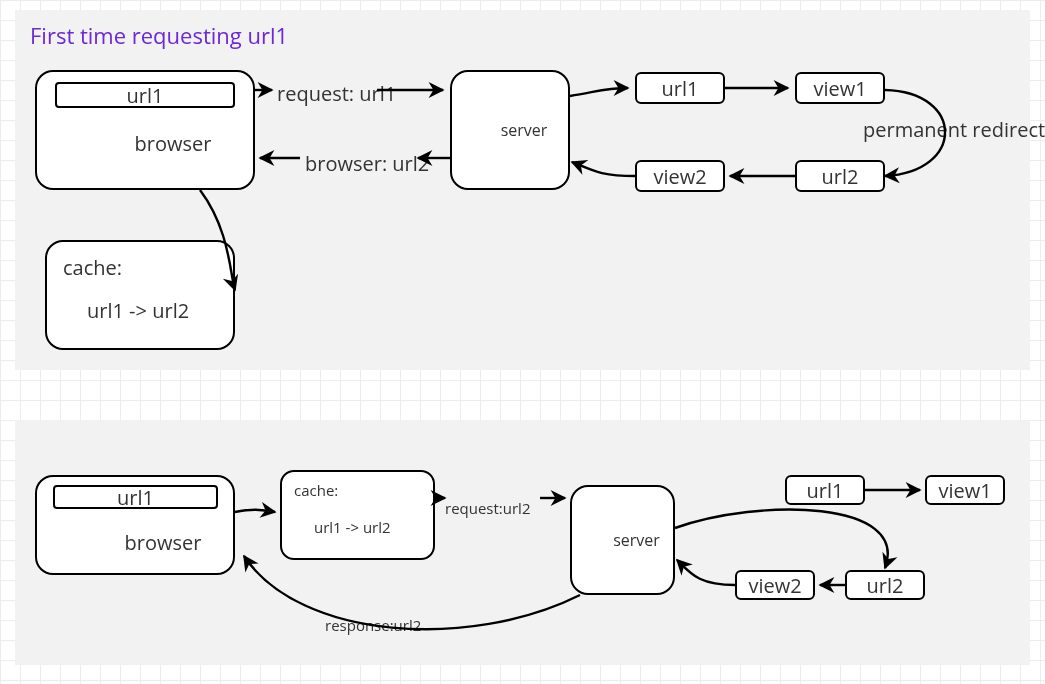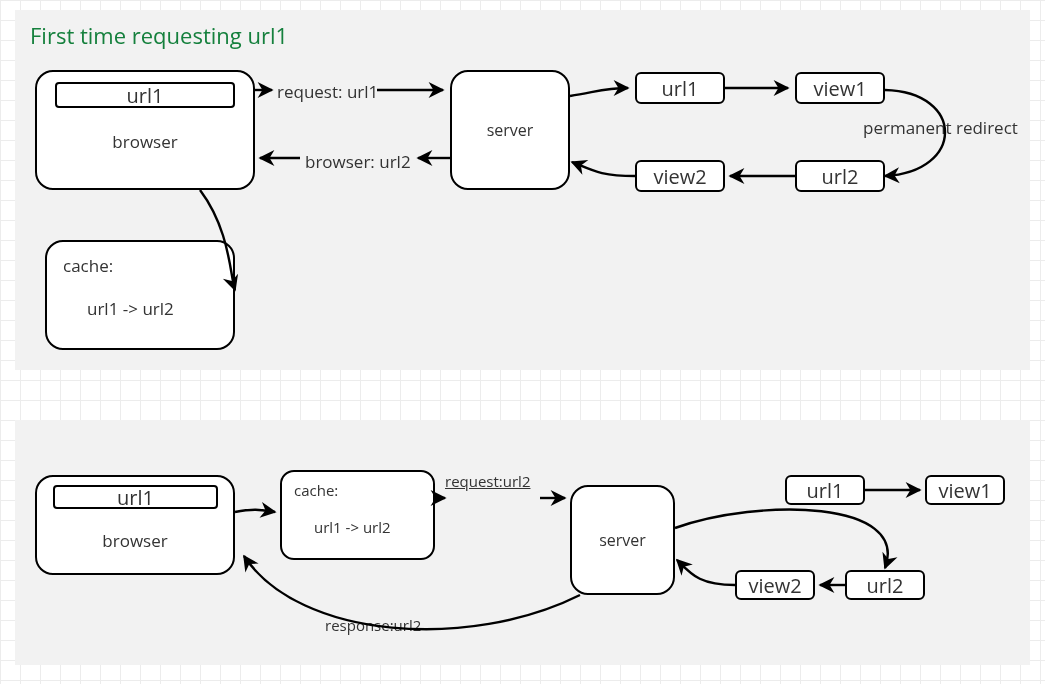--- a/index.html
+++ b/index.html
@@ -15,21 +15,21 @@
       #fff;
   }
   .panel {
     position: absolute;
     background: #f2f2f2;
     box-sizing: border-box;
   }
   .title {
     position: absolute;
     font-size: 22px;
-    color: #15803d;
+    color: #6d28d9;
   }
   .box {
     position: absolute;
     background: #fff;
     border: 2px solid #000;
     border-radius: 18px;
     box-sizing: border-box;
   }
   .smallbox {
     position: absolute;
@@ -38,27 +38,27 @@
     border-radius: 6px;
     box-sizing: border-box;
     display: flex;
     align-items: center;
     justify-content: center;
     font-size: 20px;
     color: #333;
   }
   .lbl {
     position: absolute;
-    font-size: 17px;
+    font-size: 20px;
     color: #333;
     white-space: nowrap;
   }
   .lbl.sm { font-size: 15px; }
   .center {
-    display:flex; align-items:center; justify-content:center;
+    display:flex; align-items:center; justify-content:center;padding-left:28px;
   }
   svg.arrows {
     position:absolute; left:0; top:0; width:1045px; height:684px;
     pointer-events:none;
   }
 </style>
 </head>
 <body>
 
 <div class="panel" style="left:15px; top:10px; width:1015px; height:360px;">
@@ -104,21 +104,21 @@
 
   <div class="box center" style="left:555px; top:65px; width:105px; height:110px;">
     <span>server</span>
   </div>
 
   <div class="smallbox" style="left:770px; top:55px; width:80px; height:30px;">url1</div>
   <div class="smallbox" style="left:910px; top:55px; width:80px; height:30px;">view1</div>
   <div class="smallbox" style="left:830px; top:150px; width:80px; height:30px;">url2</div>
   <div class="smallbox" style="left:720px; top:150px; width:80px; height:30px;">view2</div>
 
-  <div class="lbl sm" style="left:430px; top:51px;text-decoration:underline;">request:url2</div>
+  <div class="lbl sm" style="left:430px; top:78px;">request:url2</div>
   <div class="lbl sm" style="left:310px; top:195px;">response:url2</div>
 </div>
 
 <svg class="arrows" viewBox="0 0 1045 684">
   <defs>
     <marker id="ah" viewBox="0 0 12 12" refX="10" refY="6" markerWidth="8" markerHeight="8" orient="auto-start-reverse">
       <path d="M1,1 L11,6 L1,11 L4,6 Z" fill="#000"></path>
     </marker>
   </defs>
   <g fill="none" stroke="#000" stroke-width="2.4" marker-end="url(#ah)">

